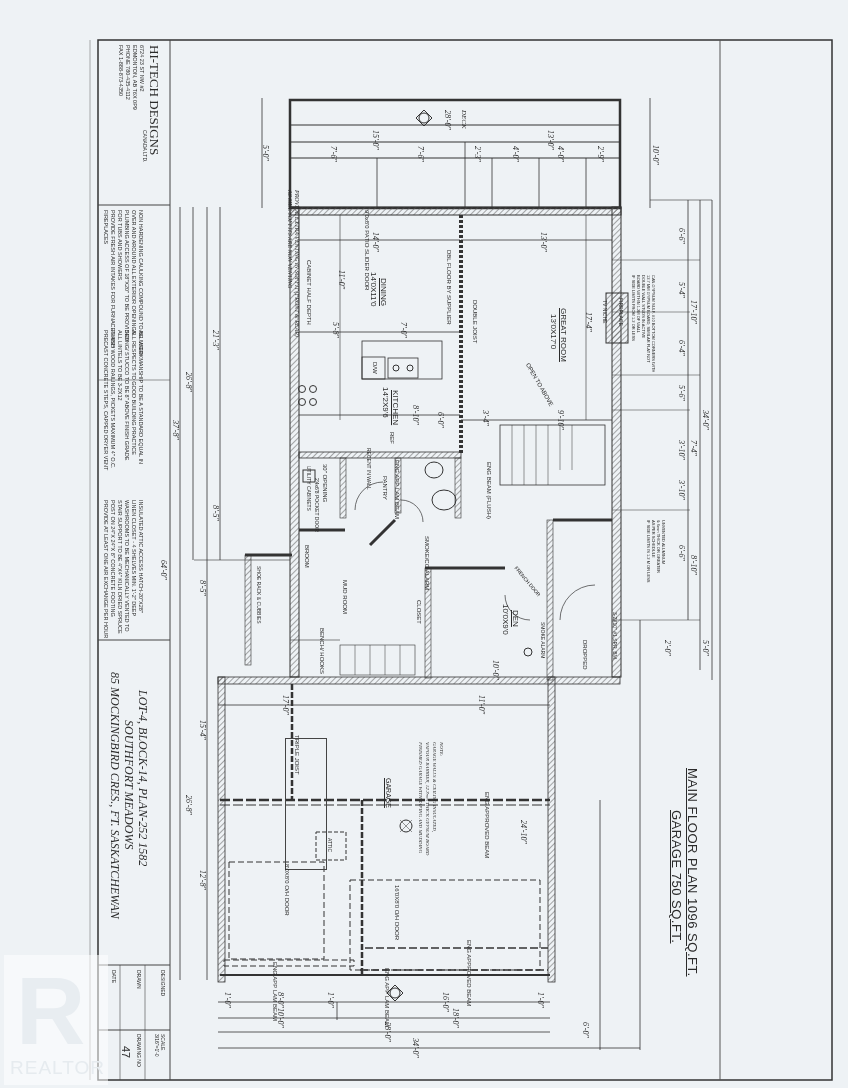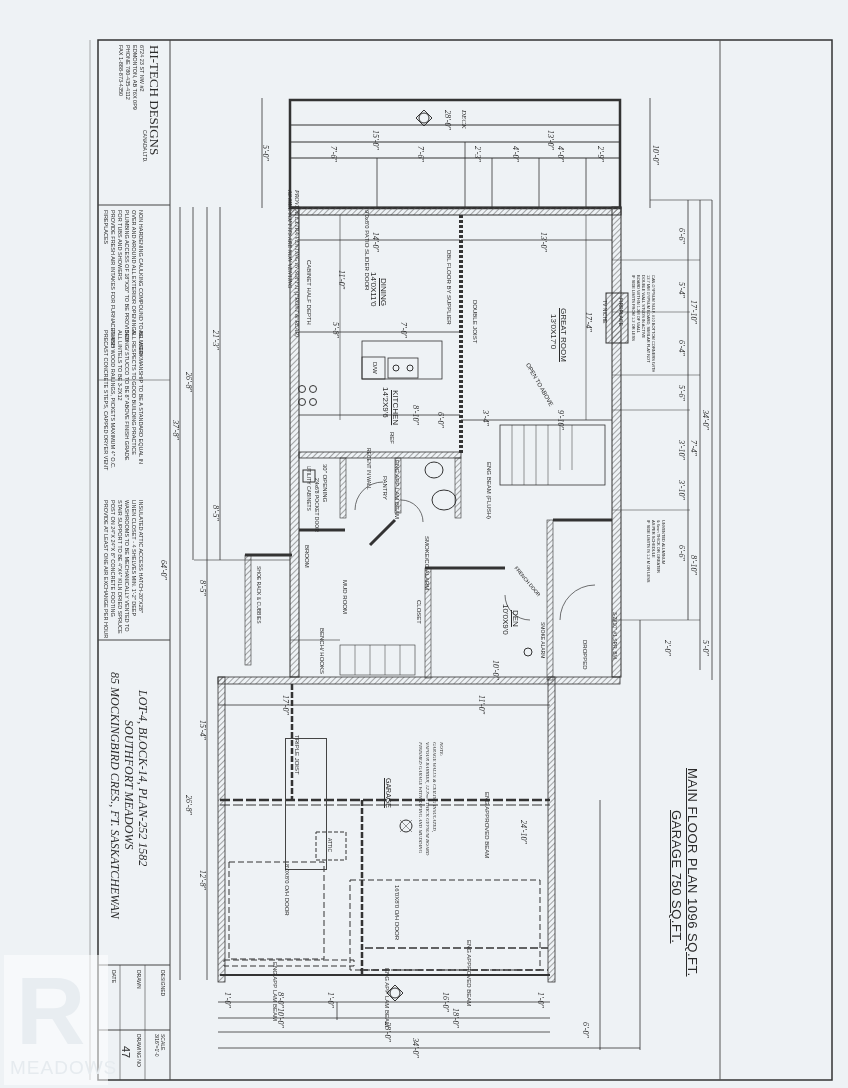--- a/index.html
+++ b/index.html
@@ -334,15 +334,15 @@
   <div class="t rot dim" style="left:180px;top:420px;">37'-8"</div>
   <div class="t rot dim" style="left:220px;top:505px;">8'-5"</div>
   <div class="t rot dim" style="left:207px;top:580px;">8'-5"</div>
   <div class="t rot dim" style="left:168px;top:560px;">64'-0"</div>
   <div class="t rot dim" style="left:207px;top:720px;">15'-4"</div>
   <div class="t rot dim" style="left:193px;top:795px;">26'-8"</div>
   <div class="t rot dim" style="left:207px;top:870px;">12'-8"</div>
 
   <div class="realtor">
     <div class="r">R</div>
-    <div class="w">MEADOWS</div>
+    <div class="w">REALTOR</div>
   </div>
 </div>
 
 </body></html>

